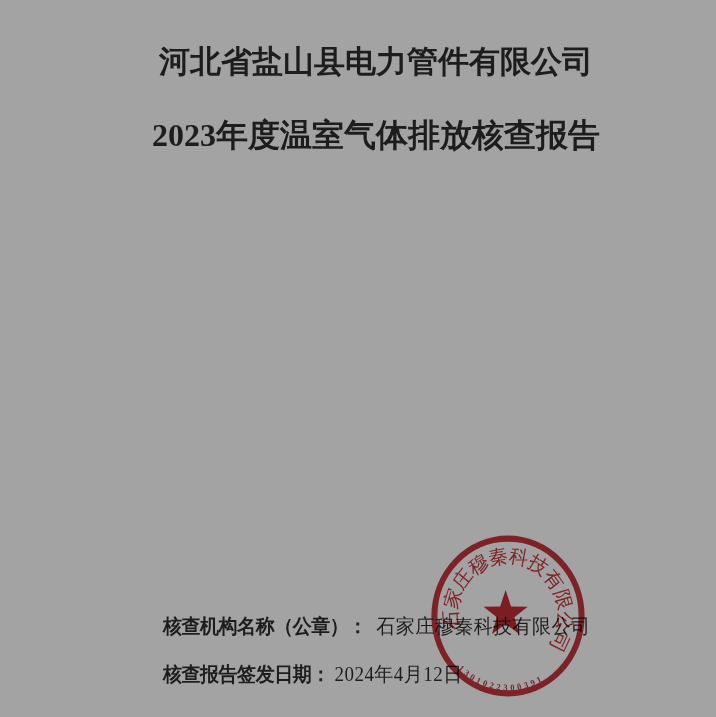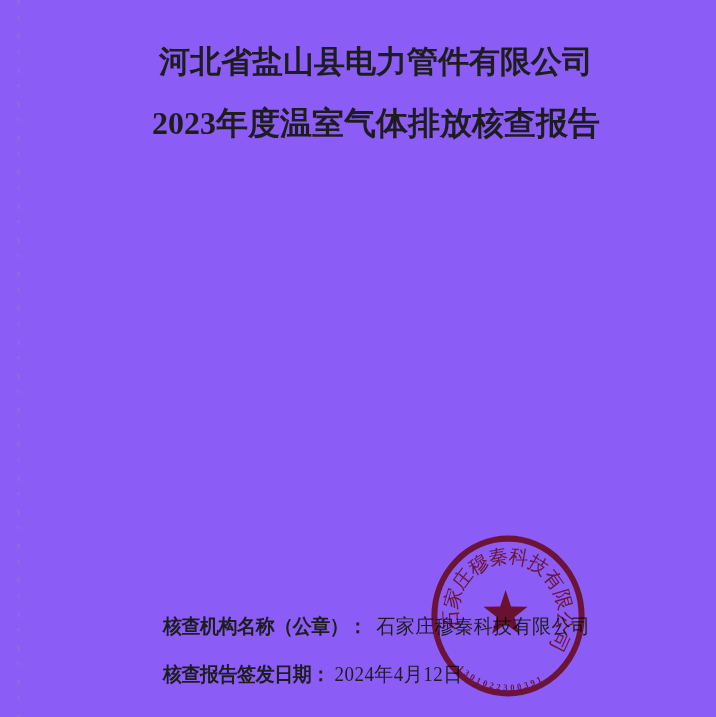--- a/index.html
+++ b/index.html
@@ -4,21 +4,21 @@
 <style>
   html,body{margin:0;padding:0;}
   body{
     width:716px;height:717px;
     background:#f2f2f2;
     font-family:"Liberation Serif","DejaVu Serif",serif;
   }
   .page{
     position:relative;
     width:716px;height:717px;
-    background:#8b5cf6;
+    background:#a3a3a3;
     overflow:hidden;
     color:#1d1d1d;
   }
   
   .scan-line{
     position:absolute;left:17px;top:0;width:3px;height:100%;
     background:repeating-linear-gradient(to bottom,
       rgba(160,160,160,.28) 0 5px, rgba(0,0,0,0) 5px 16px,
       rgba(175,175,175,.18) 16px 19px, rgba(0,0,0,0) 19px 34px);
     opacity:.6;
@@ -26,21 +26,21 @@
   .title-block{
     position:absolute;left:36px;right:0;top:0;
     text-align:center;
   }
   .title-line1{
     position:absolute;left:0;right:0;top:44px;
     font-size:31px;line-height:36px;font-weight:bold;
     letter-spacing:0px;
   }
   .title-line2{
-    position:absolute;left:0;right:0;top:104px;
+    position:absolute;left:0;right:0;top:116px;
     font-size:32px;line-height:38px;font-weight:bold;
     letter-spacing:0px;
   }
   .footer-line{
     position:absolute;left:163px;white-space:nowrap;
     font-size:20px;line-height:26px;
     transform:scaleX(.95);transform-origin:left center;
   }
   .footer-line.agency{top:613px;}
   .footer-line.issue-date{top:661px;}

